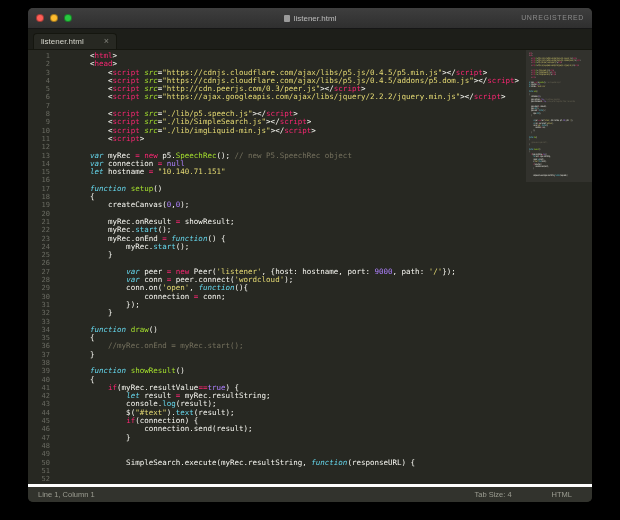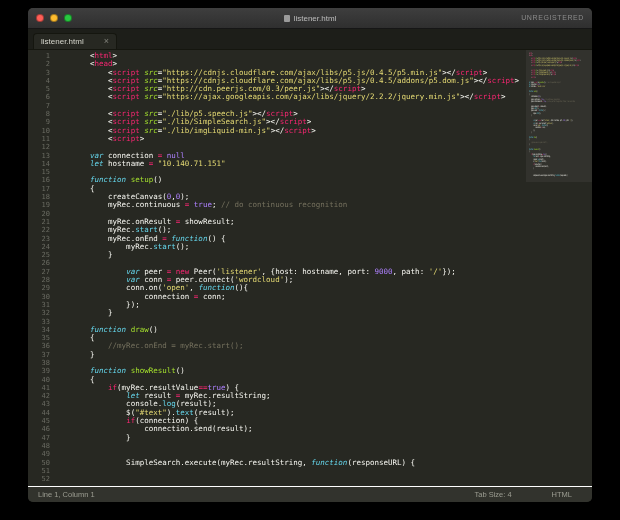--- a/index.html
+++ b/index.html
@@ -78,21 +78,21 @@
   .minimap-viewport {
     position:absolute; top:0; left:0; right:0; height:132px;
     background:rgba(255,255,255,0.05);
   }
   .minimap-inner {
     position:absolute; top:2px; left:3px; width:520px;
     transform-origin:0 0; transform:scale(0.12,0.29);
   }
   
   .statusbar {
-    flex:0 0 15px; background:#32332d; border-top:1px solid #ffffff;
+    flex:0 0 15px; background:#32332d; border-top:3px solid #ffffff;
     display:flex; align-items:center; justify-content:space-between;
     color:#9c9d92; font-size:7.5px; font-family:"Liberation Sans",sans-serif;
     padding:0 10px;
   }
   .status-right { display:flex; gap:40px; padding-right:10px; }
 </style>
 </head>
 <body>
 
 <div class="window">
@@ -175,27 +175,27 @@
         <div class="row"><span class="tok-p">    &lt;</span><span class="tok-t">script</span><span class="tok-a"> src</span><span class="tok-p">=</span><span class="tok-s">"https://cdnjs.cloudflare.com/ajax/libs/p5.js/0.4.5/p5.min.js"</span><span class="tok-p">&gt;&lt;/</span><span class="tok-t">script</span><span class="tok-p">&gt;</span></div>
         <div class="row"><span class="tok-p">    &lt;</span><span class="tok-t">script</span><span class="tok-a"> src</span><span class="tok-p">=</span><span class="tok-s">"https://cdnjs.cloudflare.com/ajax/libs/p5.js/0.4.5/addons/p5.dom.js"</span><span class="tok-p">&gt;&lt;/</span><span class="tok-t">script</span><span class="tok-p">&gt;</span></div>
         <div class="row"><span class="tok-p">    &lt;</span><span class="tok-t">script</span><span class="tok-a"> src</span><span class="tok-p">=</span><span class="tok-s">"http://cdn.peerjs.com/0.3/peer.js"</span><span class="tok-p">&gt;&lt;/</span><span class="tok-t">script</span><span class="tok-p">&gt;</span></div>
         <div class="row"><span class="tok-p">    &lt;</span><span class="tok-t">script</span><span class="tok-a"> src</span><span class="tok-p">=</span><span class="tok-s">"https://ajax.googleapis.com/ajax/libs/jquery/2.2.2/jquery.min.js"</span><span class="tok-p">&gt;&lt;/</span><span class="tok-t">script</span><span class="tok-p">&gt;</span></div>
         <div class="row">&nbsp;</div>
         <div class="row"><span class="tok-p">    &lt;</span><span class="tok-t">script</span><span class="tok-a"> src</span><span class="tok-p">=</span><span class="tok-s">"./lib/p5.speech.js"</span><span class="tok-p">&gt;&lt;/</span><span class="tok-t">script</span><span class="tok-p">&gt;</span></div>
         <div class="row"><span class="tok-p">    &lt;</span><span class="tok-t">script</span><span class="tok-a"> src</span><span class="tok-p">=</span><span class="tok-s">"./lib/SimpleSearch.js"</span><span class="tok-p">&gt;&lt;/</span><span class="tok-t">script</span><span class="tok-p">&gt;</span></div>
         <div class="row"><span class="tok-p">    &lt;</span><span class="tok-t">script</span><span class="tok-a"> src</span><span class="tok-p">=</span><span class="tok-s">"./lib/imgLiquid-min.js"</span><span class="tok-p">&gt;&lt;/</span><span class="tok-t">script</span><span class="tok-p">&gt;</span></div>
         <div class="row"><span class="tok-p">    &lt;</span><span class="tok-t">script</span><span class="tok-p">&gt;</span></div>
         <div class="row">&nbsp;</div>
+        <div class="row"><span class="tok-k">var</span><span class="tok-p"> myRec </span><span class="tok-kp">=</span><span class="tok-kp"> new</span><span class="tok-p"> p5.</span><span class="tok-f">SpeechRec</span><span class="tok-p">();</span><span class="tok-c"> // new P5.SpeechRec object</span></div>
         <div class="row"><span class="tok-k">var</span><span class="tok-p"> connection </span><span class="tok-kp">=</span><span class="tok-n"> null</span></div>
         <div class="row"><span class="tok-k">let</span><span class="tok-p"> hostname </span><span class="tok-kp">=</span><span class="tok-s"> "10.140.71.151"</span></div>
         <div class="row">&nbsp;</div>
         <div class="row"><span class="tok-k">function</span><span class="tok-f"> setup</span><span class="tok-p">()</span></div>
         <div class="row"><span class="tok-p">{</span></div>
         <div class="row"><span class="tok-p">    createCanvas(</span><span class="tok-n">0</span><span class="tok-p">,</span><span class="tok-n">0</span><span class="tok-p">);</span></div>
-        <div class="row"><span class="tok-p">    myRec.continuous </span><span class="tok-kp">=</span><span class="tok-n"> true</span><span class="tok-p">;</span><span class="tok-c"> // do continuous recognition</span></div>
         <div class="row">&nbsp;</div>
         <div class="row"><span class="tok-p">    myRec.onResult </span><span class="tok-kp">=</span><span class="tok-p"> showResult;</span></div>
         <div class="row"><span class="tok-p">    myRec.</span><span class="tok-b">start</span><span class="tok-p">();</span></div>
         <div class="row"><span class="tok-p">    myRec.onEnd </span><span class="tok-kp">=</span><span class="tok-k"> function</span><span class="tok-p">() {</span></div>
         <div class="row"><span class="tok-p">        myRec.</span><span class="tok-b">start</span><span class="tok-p">();</span></div>
         <div class="row"><span class="tok-p">    }</span></div>
         <div class="row">&nbsp;</div>
         <div class="row"><span class="tok-p">        </span><span class="tok-k">var</span><span class="tok-p"> peer </span><span class="tok-kp">=</span><span class="tok-kp"> new</span><span class="tok-p"> Peer(</span><span class="tok-s">'listener'</span><span class="tok-p">, {host: hostname, port: </span><span class="tok-n">9000</span><span class="tok-p">, path: </span><span class="tok-s">'/'</span><span class="tok-p">});</span></div>
         <div class="row"><span class="tok-p">        </span><span class="tok-k">var</span><span class="tok-p"> conn </span><span class="tok-kp">=</span><span class="tok-p"> peer.connect(</span><span class="tok-s">'wordcloud'</span><span class="tok-p">);</span></div>
         <div class="row"><span class="tok-p">        conn.on(</span><span class="tok-s">'open'</span><span class="tok-p">, </span><span class="tok-k">function</span><span class="tok-p">(){</span></div>

